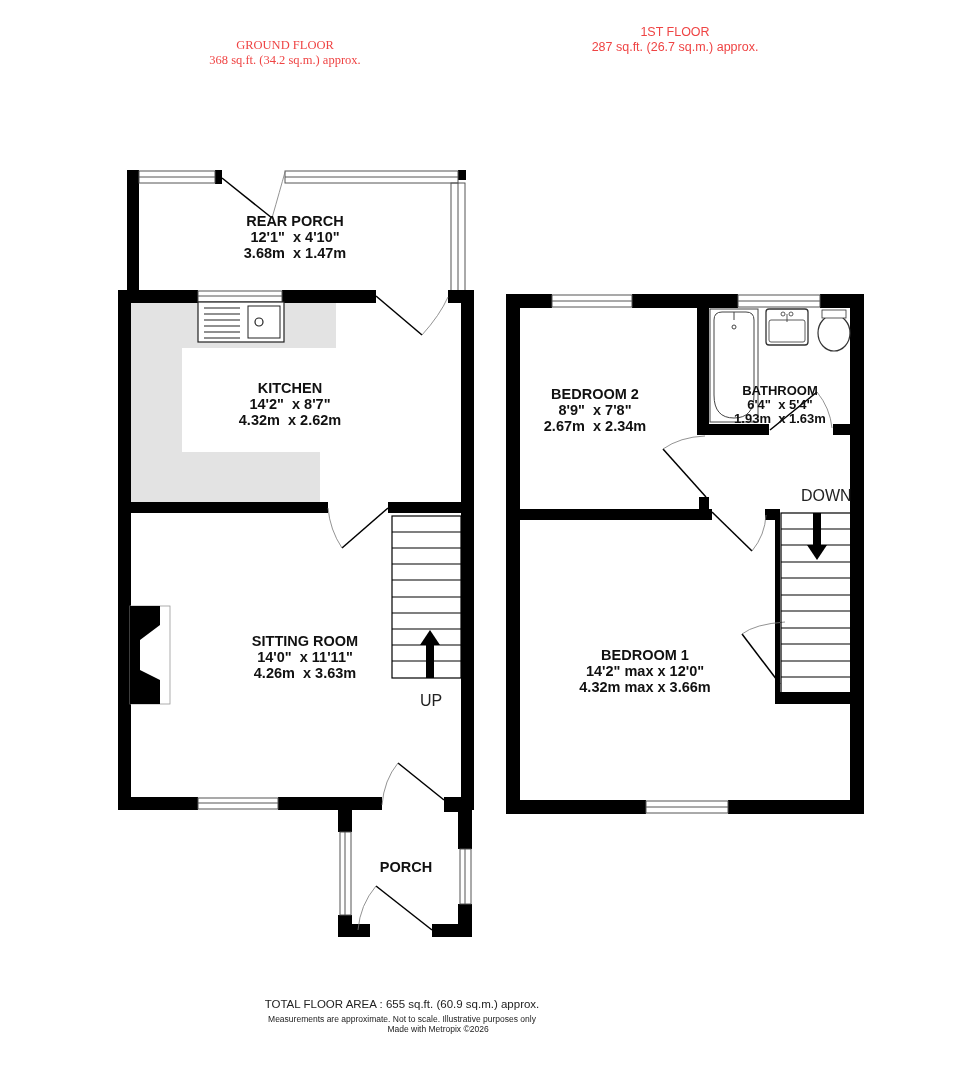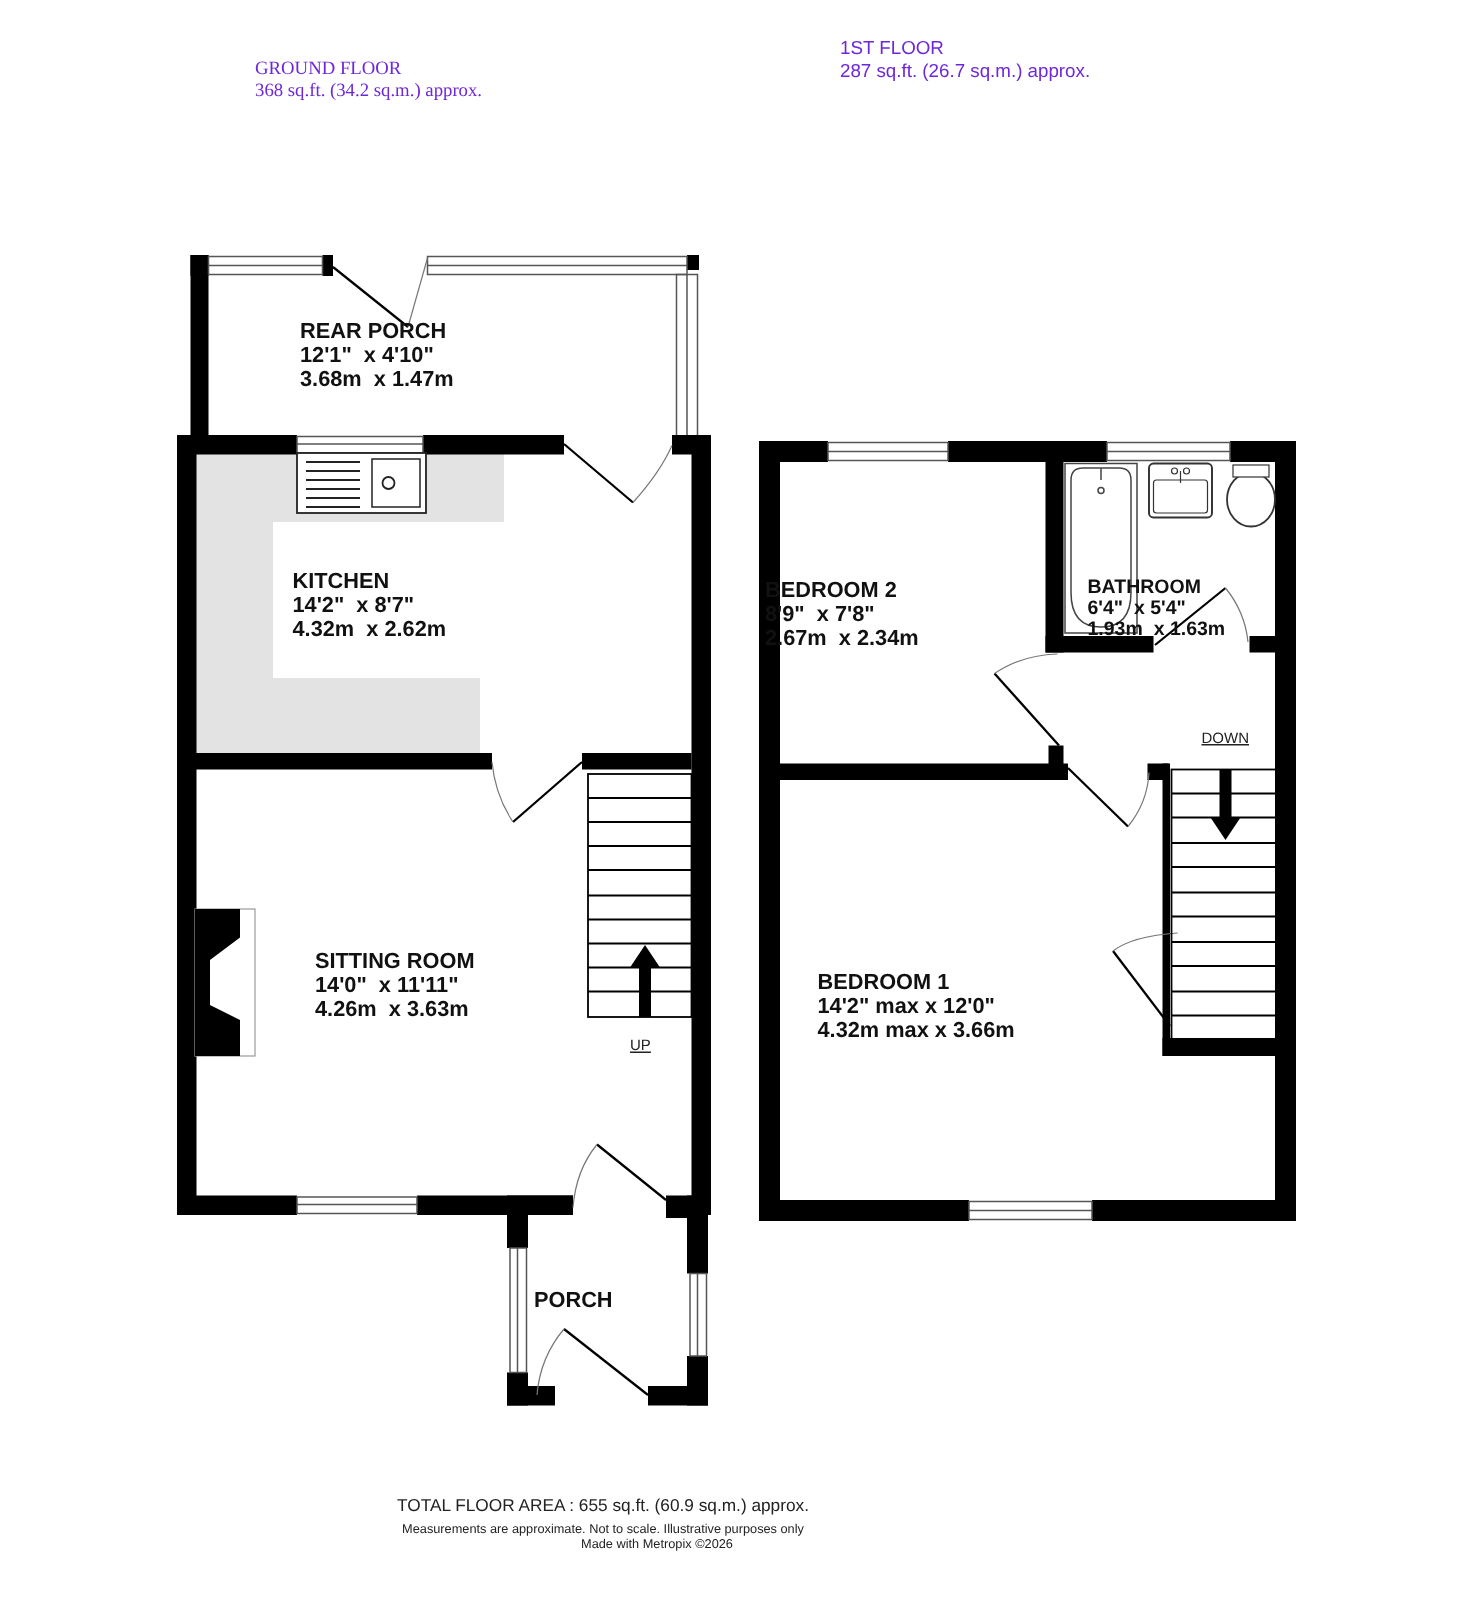--- a/index.html
+++ b/index.html
@@ -1,19 +1,19 @@
 <!DOCTYPE html>
 <html><head>
 <meta charset="utf-8">
 <style>
   html,body{margin:0;padding:0;background:#fff;}
   body{width:980px;height:1070px;position:relative;overflow:hidden;font-family:"Liberation Sans",sans-serif;color:#111;}
-  .hdr{position:absolute;text-align:left;font-size:12.5px;line-height:15px;color:#6d28d9;}
-  .room-label{position:absolute;font-weight:bold;font-size:14.5px;line-height:16px;color:#111;}
-  .small{position:absolute;font-size:10px;color:#222;text-decoration:underline;}
+  .hdr{position:absolute;text-align:center;font-size:12.5px;line-height:15px;color:#ef4444;}
+  .room-label{position:absolute;text-align:center;font-weight:bold;font-size:14.5px;line-height:16px;color:#111;}
+  .small{position:absolute;font-size:16px;color:#222;}
   .footer{position:absolute;left:0;width:804px;text-align:center;color:#222;}
   svg{position:absolute;left:0;top:0;}
 </style>
 </head>
 <body>
 
 <div class="hdr" style="left:170px;top:38px;width:230px;font-family:Liberation Serif, serif;">
   <div>GROUND FLOOR</div>
   <div>368 sq.ft. (34.2 sq.m.) approx.</div>
 </div>

